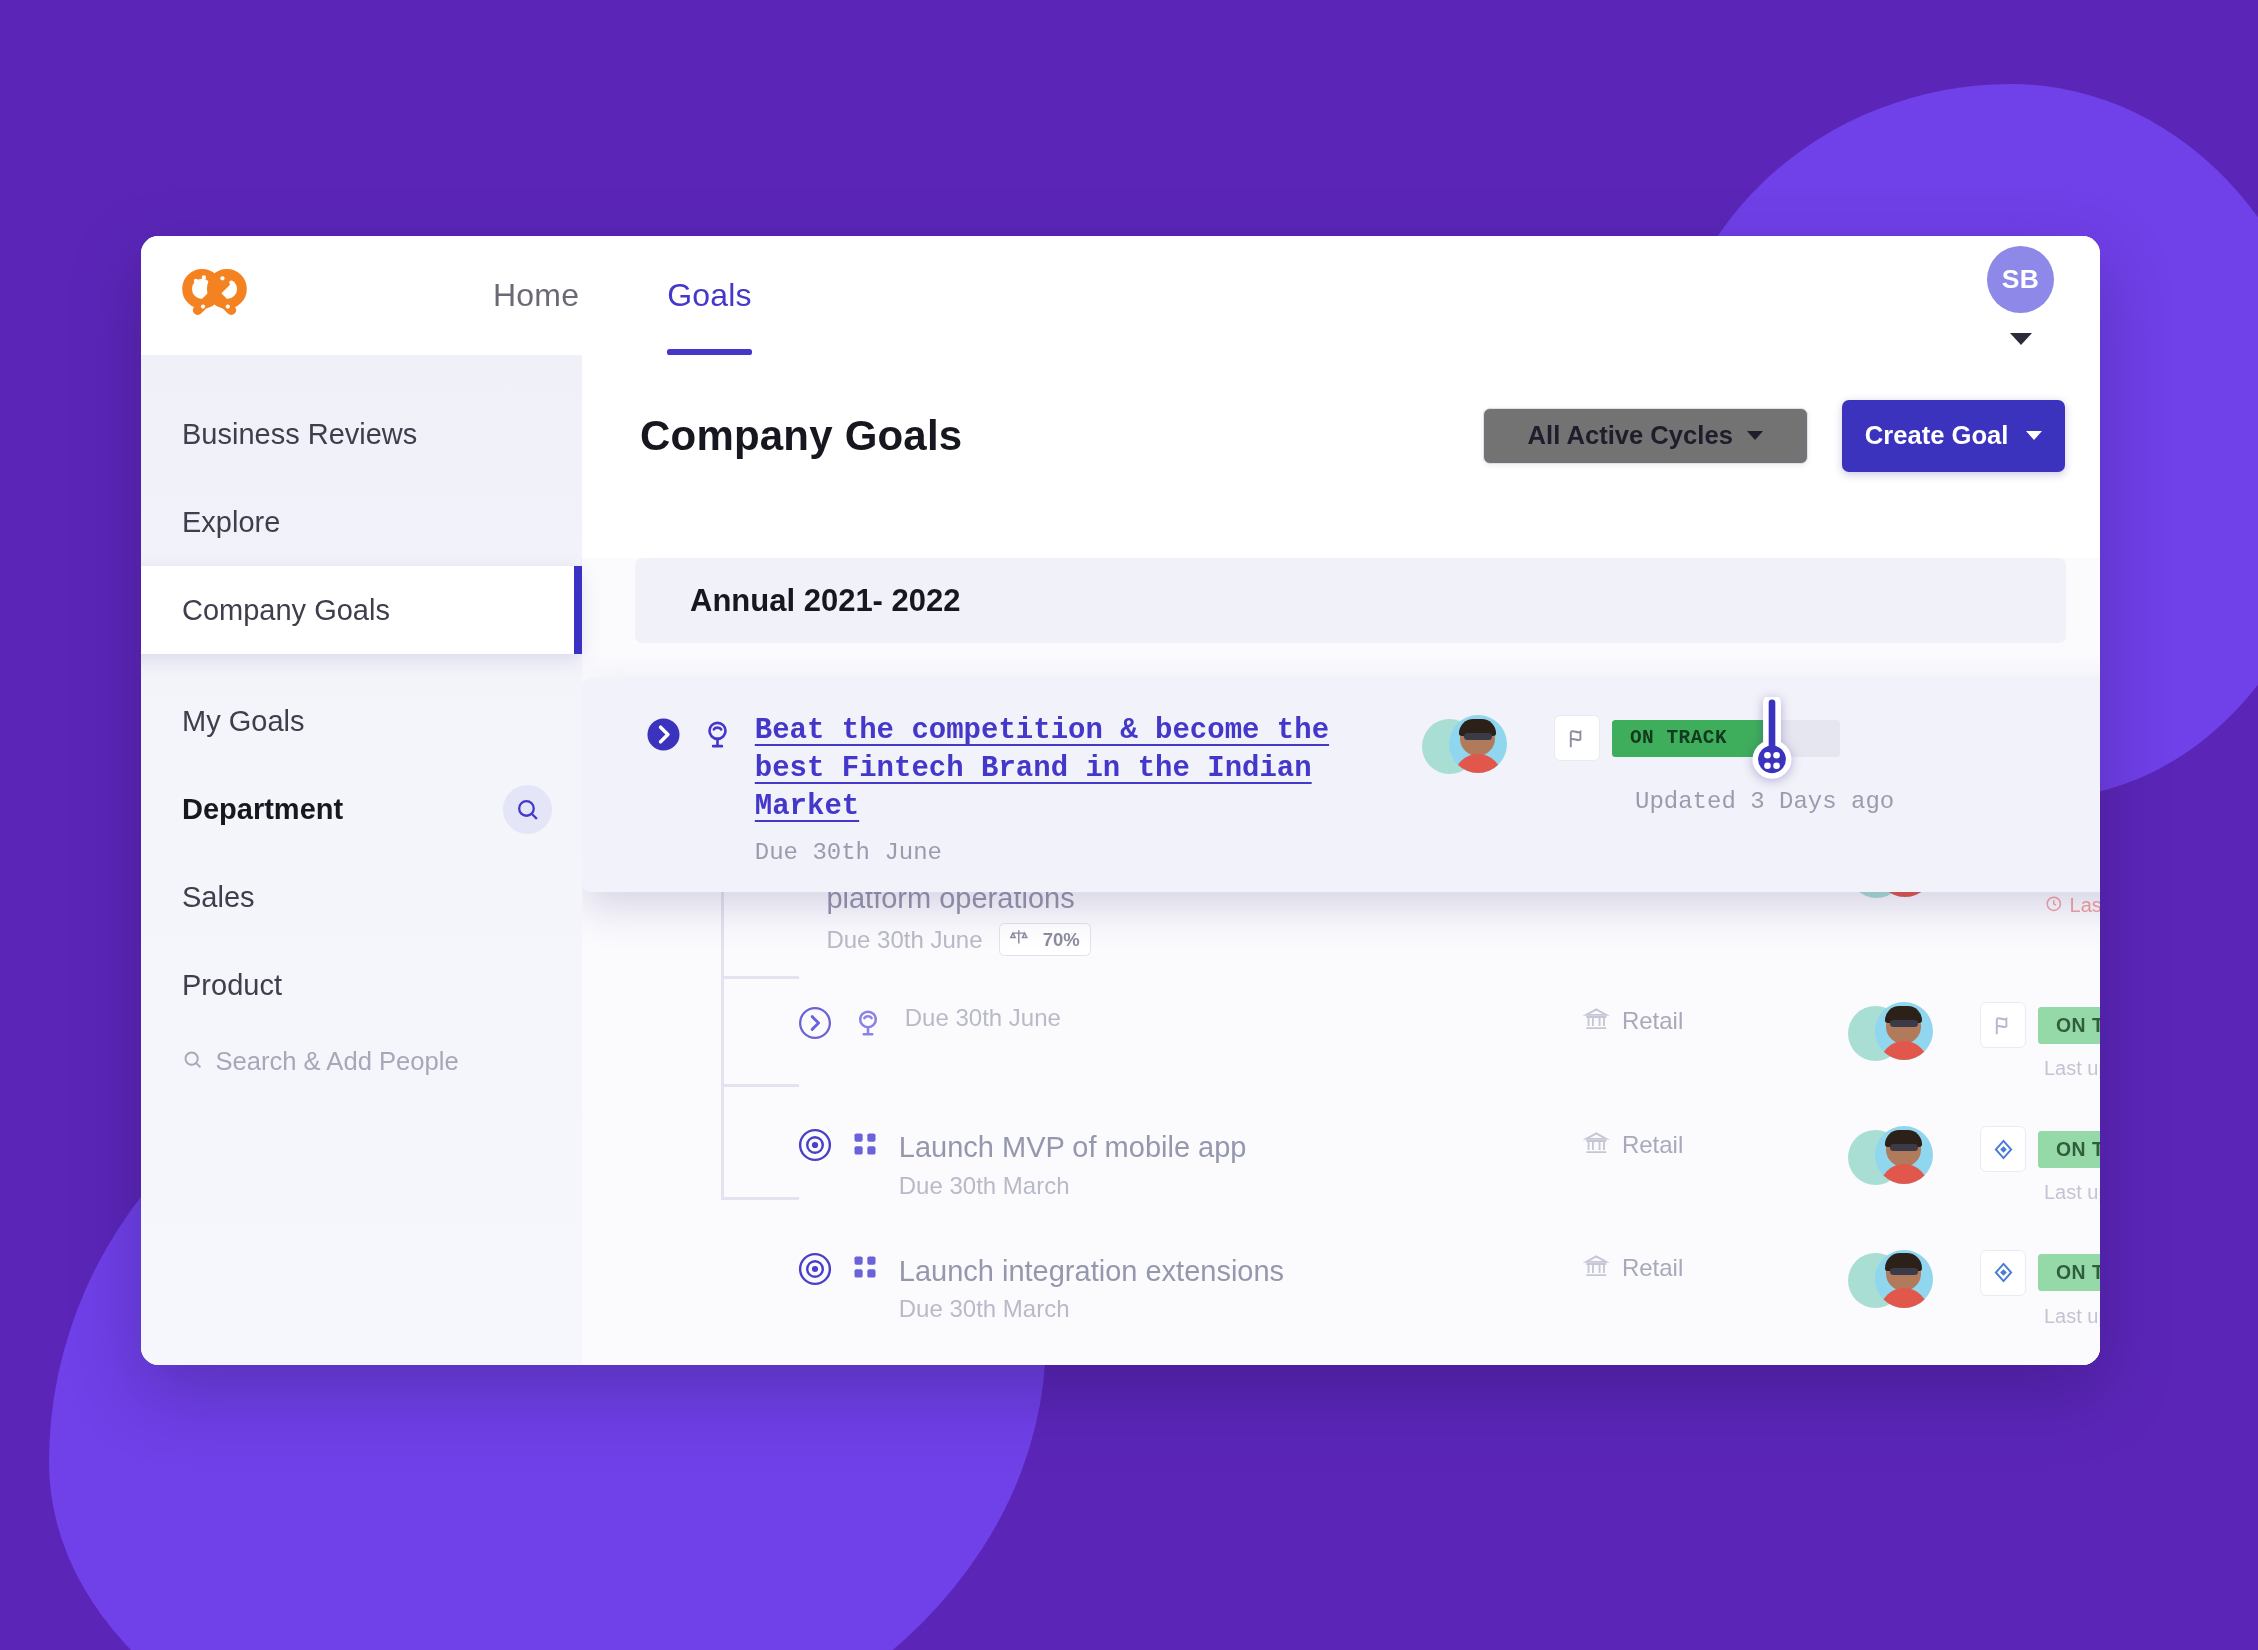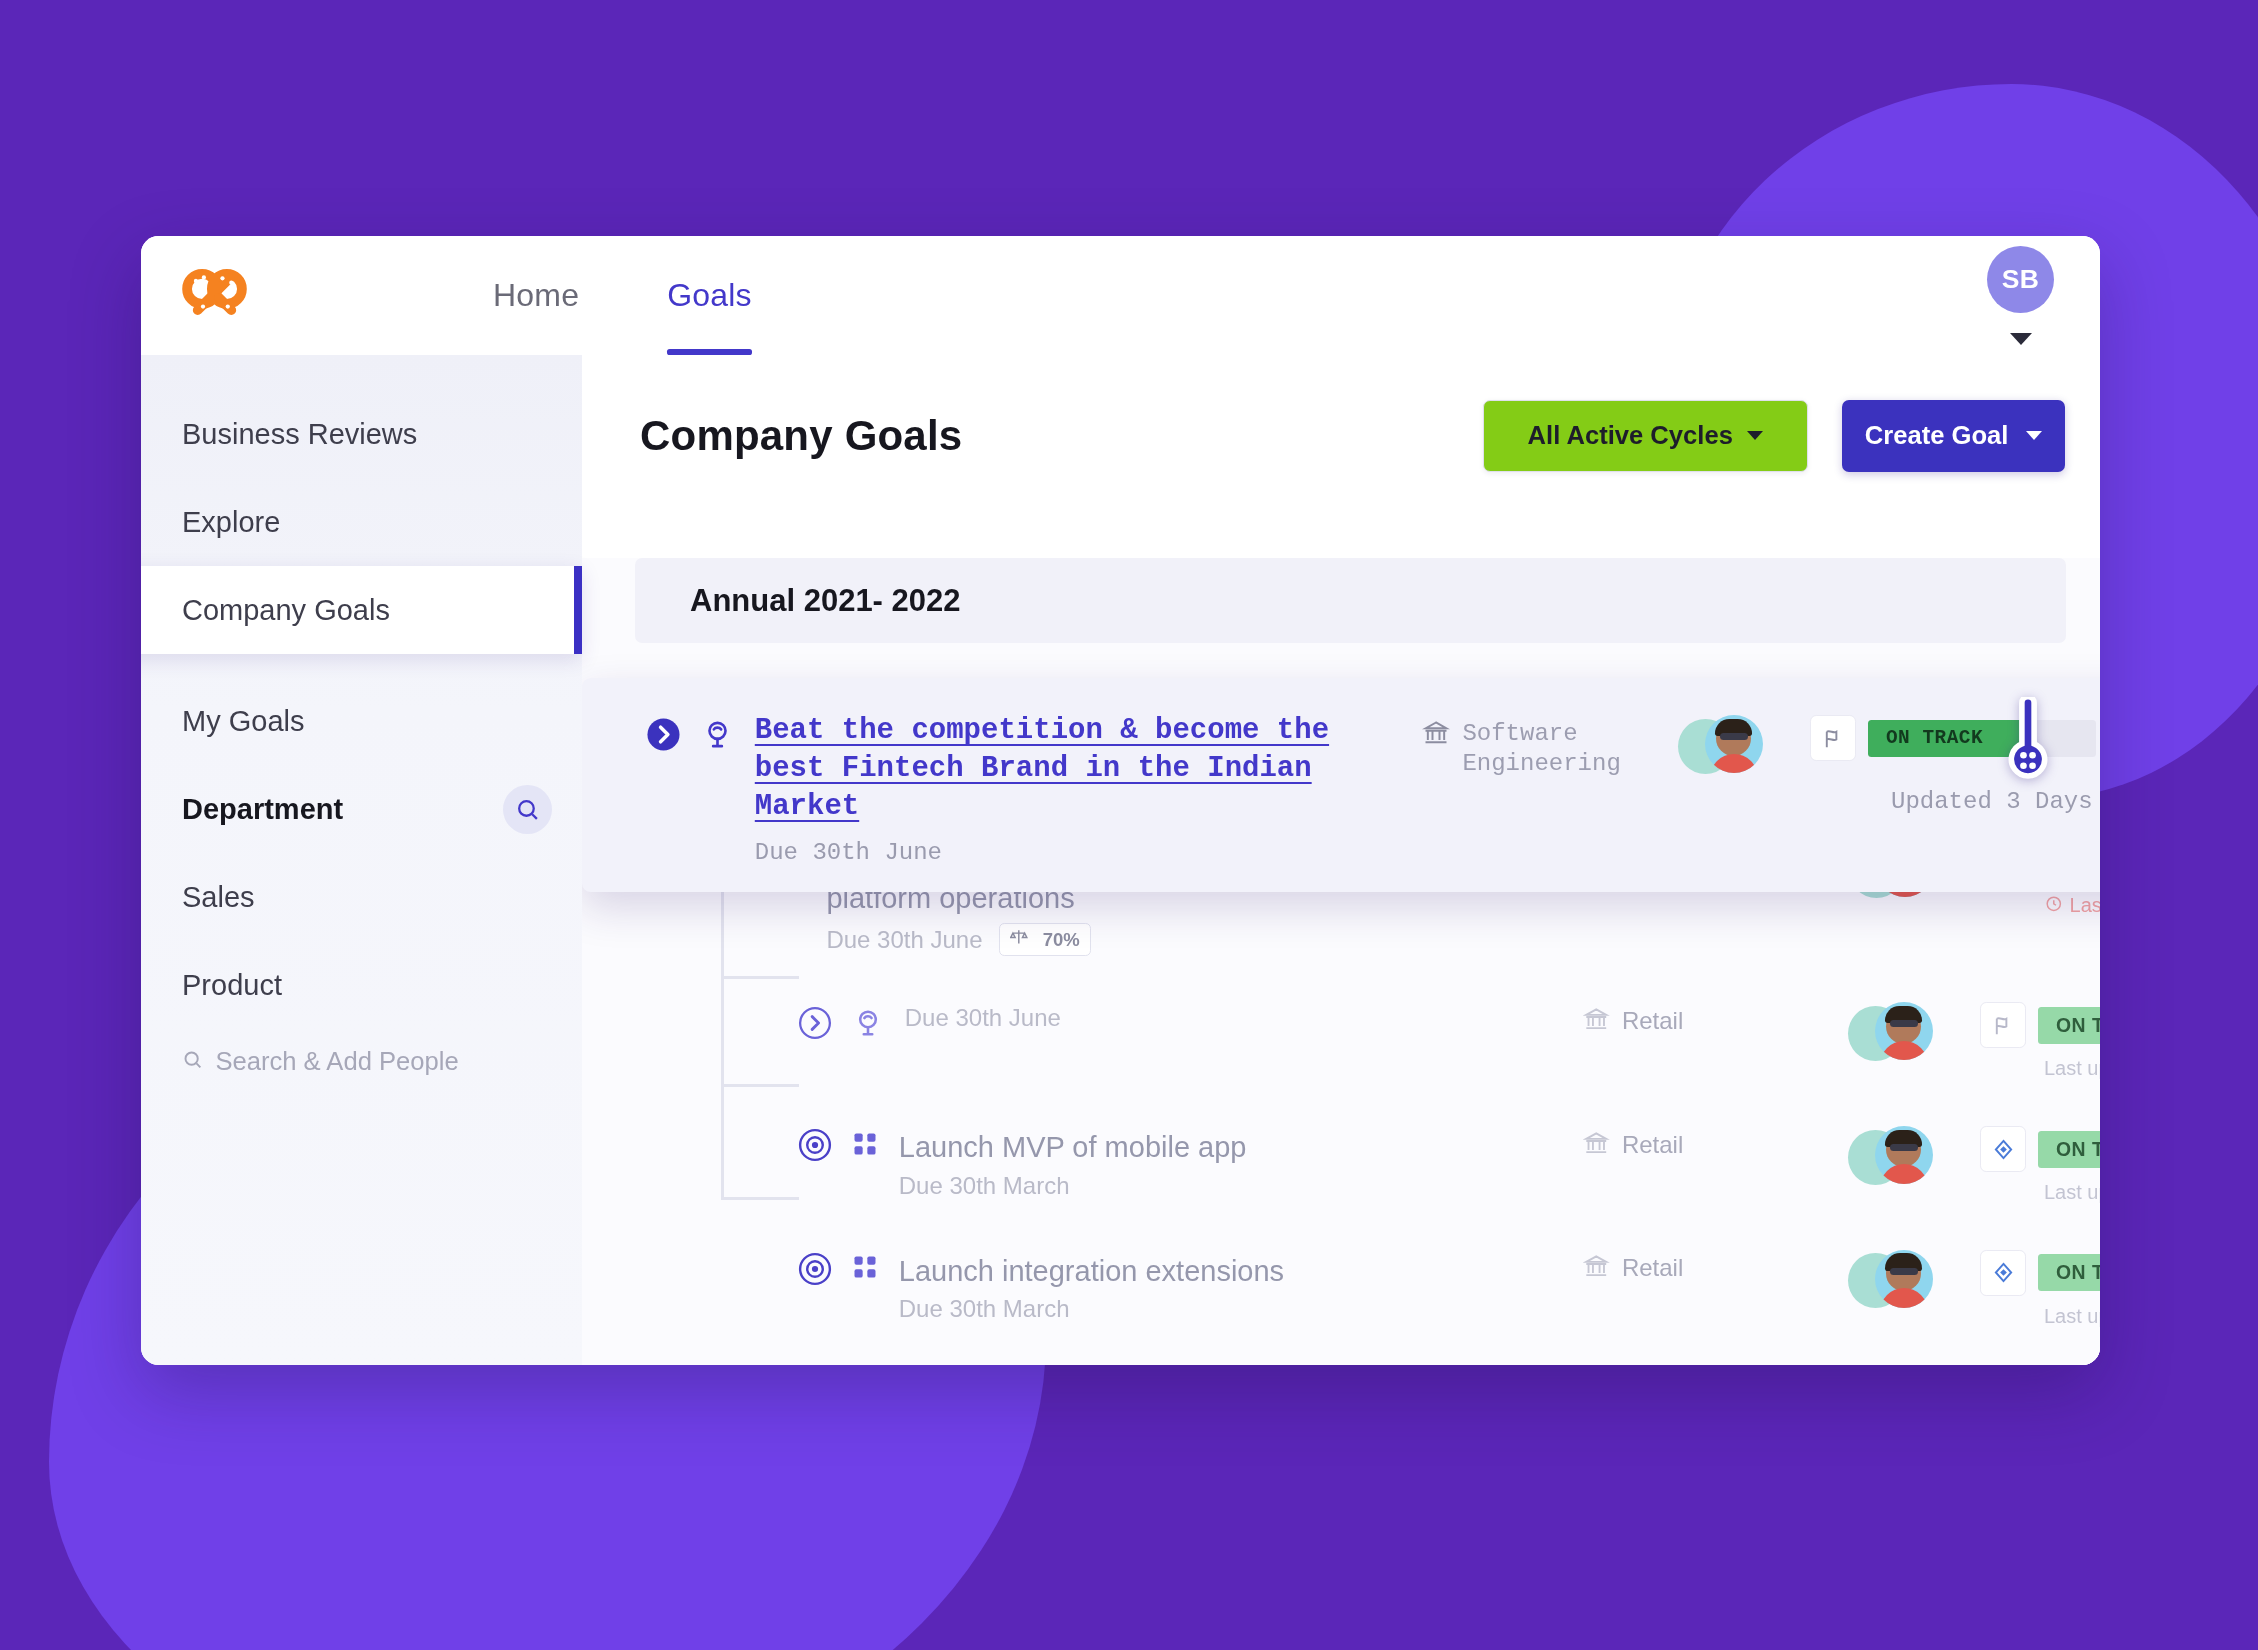--- a/index.html
+++ b/index.html
@@ -119,23 +119,23 @@
 
   #main-header {
     height: 161px;
     display: flex; align-items: center;
     padding: 0 35px 0 58px;
     background: #fff;
   }
   #page-title { font-size: 42px; font-weight: 700; color: #17171F; letter-spacing: 0.2px; }
   #main-header-actions { margin-left: auto; display: flex; align-items: center; gap: 34px; }
   #cycles-select {
-    height: 72px; min-width: 325px;
+    height: 56px; min-width: 325px;
     border: 1.8px solid #DFE0EC; border-radius: 7px;
-    background: #84cc16;
+    background: #737373;
     display: flex; align-items: center; justify-content: center; gap: 14px;
     font-size: 25.6px; font-weight: 600; color: #1D1D2B;
     padding: 0 23px; cursor: pointer;
     box-shadow: 0 1.8px 5.3px rgba(40,30,90,.07);
   }
   #create-goal-button {
     height: 72px; min-width: 221px;
     background: #3B32BE; border-radius: 7px;
     display: flex; align-items: center; justify-content: center; gap: 17.6px;
     font-size: 25.6px; font-weight: 600; color: #fff;
@@ -626,28 +626,20 @@
                     <path d="M12 15v5M9 20h6" stroke-linecap="round"></path>
                     <path d="M9.5 8.5c1-1.6 3.8-1.6 5 0" stroke-linecap="round"></path>
                 </svg>
               </span>
               <div class="goal-titlewrap">
                 <div class="goal-title" style="max-width:657px;">Beat the competition &amp; become the best Fintech Brand in the Indian Market</div>
                 <div class="goal-due" style="margin-top:7px;">
                   <span>Due 30th June</span>
                 </div>
               </div>
-            </div>
-            <div class="goal-dept" style="width:256px;flex:0 0 256px;color:#9C9DB0;padding-top:8.8px;">
-              <span>
-                <svg width="28" height="28" viewBox="0 0 24 24" fill="none" stroke="#8C8DA0" stroke-width="1.7">
-                    <path d="M3 10h18M12 3 3 8h18zM5 10v8M9 10v8M15 10v8M19 10v8M3 20h18"></path>
-                  </svg>
-              </span>
-              <span>Software Engineering</span>
             </div>
             <div class="goal-owner" style="padding-top:5.3px;">
               <div class="avatar-stack">
                 <div class="avatar-back"></div>
                 <div class="avatar-front">
                   <div class="face-head"></div>
                     <div class="face-hair"></div>
                   <div class="face-glasses"></div>
                     <div class="face-shirt"></div>
                 </div>

